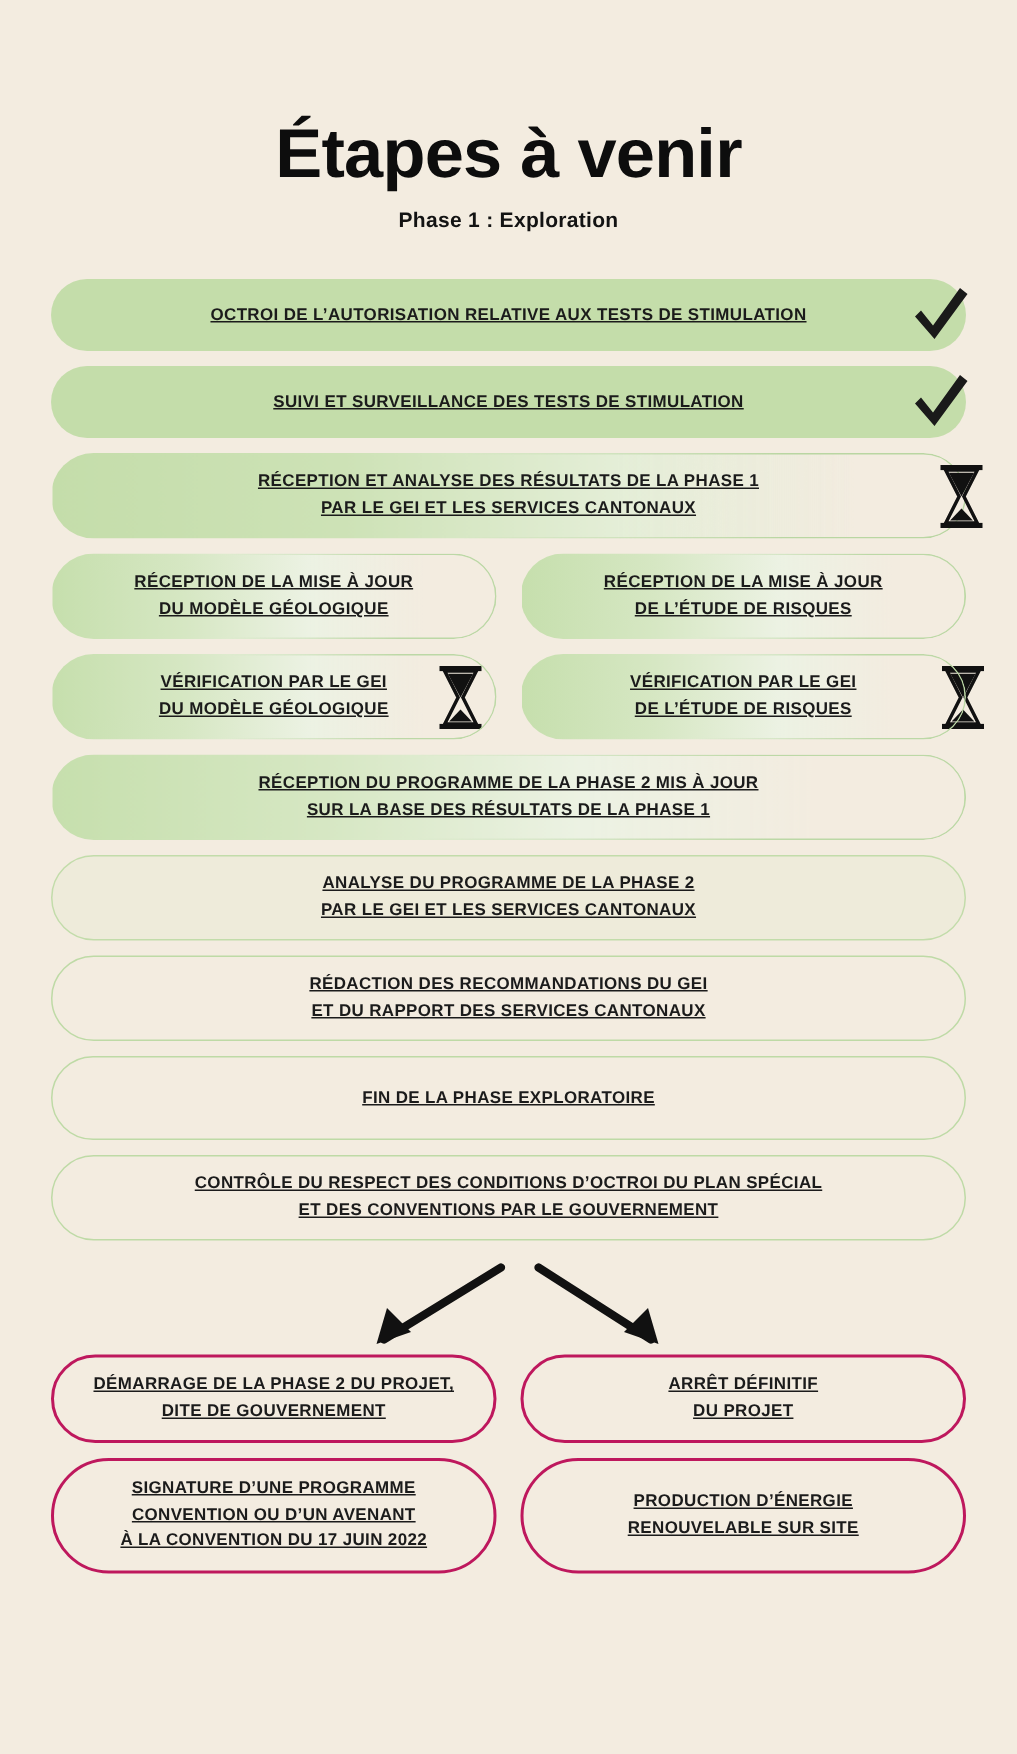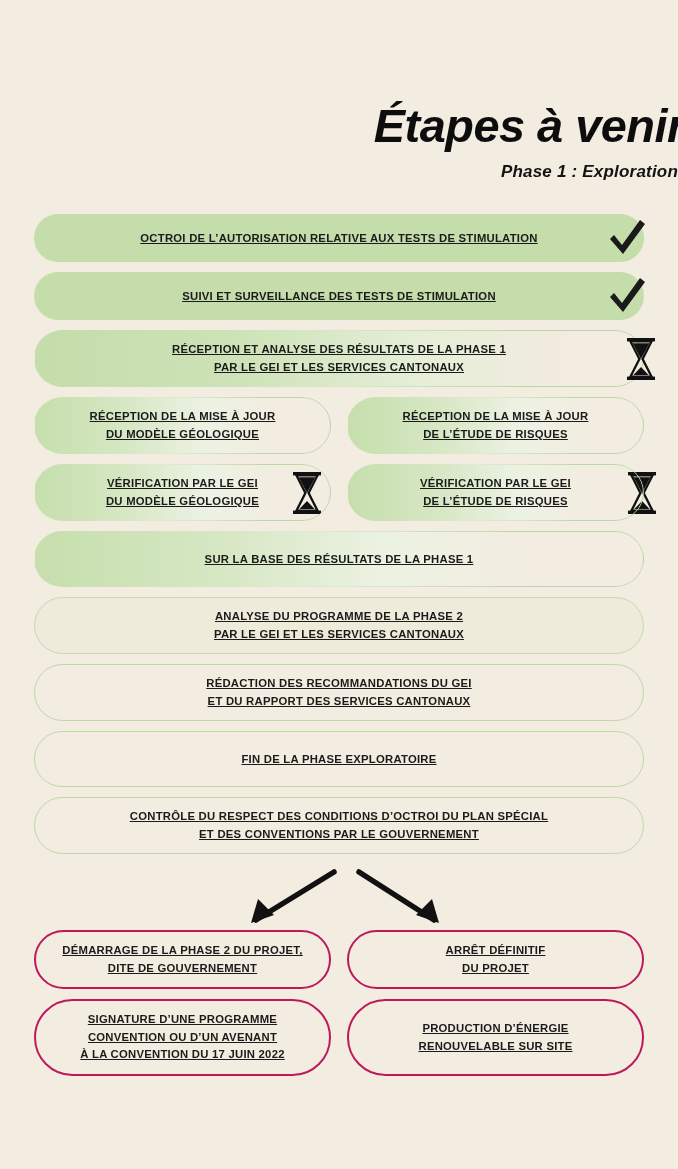--- a/index.html
+++ b/index.html
@@ -17,36 +17,35 @@
 
   .page {
     position: relative;
     width: 678px;
     height: 1169px;
     background: #f3ece0;
   }
 
   
   .header {
-    text-align: right;
-    padding-top: 102px;
-    font-style: italic;
+    text-align: center;
+    padding-top: 78px;
   }
   .main-title {
     font-size: 46px;
     font-weight: 700;
     color: #0d0d0d;
     letter-spacing: -0.5px;
     line-height: 1.05;
     margin: 0;
     font-stretch: condensed;
     transform: scaleX(1.02);
   }
   .sub-title {
-    font-size: 17px;
+    font-size: 14px;
     font-weight: 700;
     color: #131313;
     margin: 12px 0 0 0;
     letter-spacing: 0.2px;
   }
 
   
   .flow {
     position: relative;
     margin-top: 32px;
@@ -255,20 +254,21 @@
           <path d="M4.5 4.4 H25.5 L16.6 22 L25.5 39.6 H4.5 L13.4 22 Z" fill="none" stroke="#111" stroke-width="2.3"></path>
           <path d="M6.6 6.2 H23.4 L15 22 Z" fill="#111"></path>
           <path d="M15 30 L22.6 38 H7.4 Z" fill="#111"></path>
         </svg>
       </div>
     </div>
 
     <div class="row">
       <div class="pill fill-grad-mid h-xtall">
         <span>
+          <span class="txt">RÉCEPTION DU PROGRAMME DE LA PHASE 2 MIS À JOUR</span>
           <span class="txt">SUR LA BASE DES RÉSULTATS DE LA PHASE 1</span>
         </span>
       </div>
     </div>
 
     <div class="row">
       <div class="pill fill-outline-green-faint h-xtall">
         <span>
           <span class="txt">ANALYSE DU PROGRAMME DE LA PHASE 2</span>
           <span class="txt">PAR LE GEI ET LES SERVICES CANTONAUX</span>

